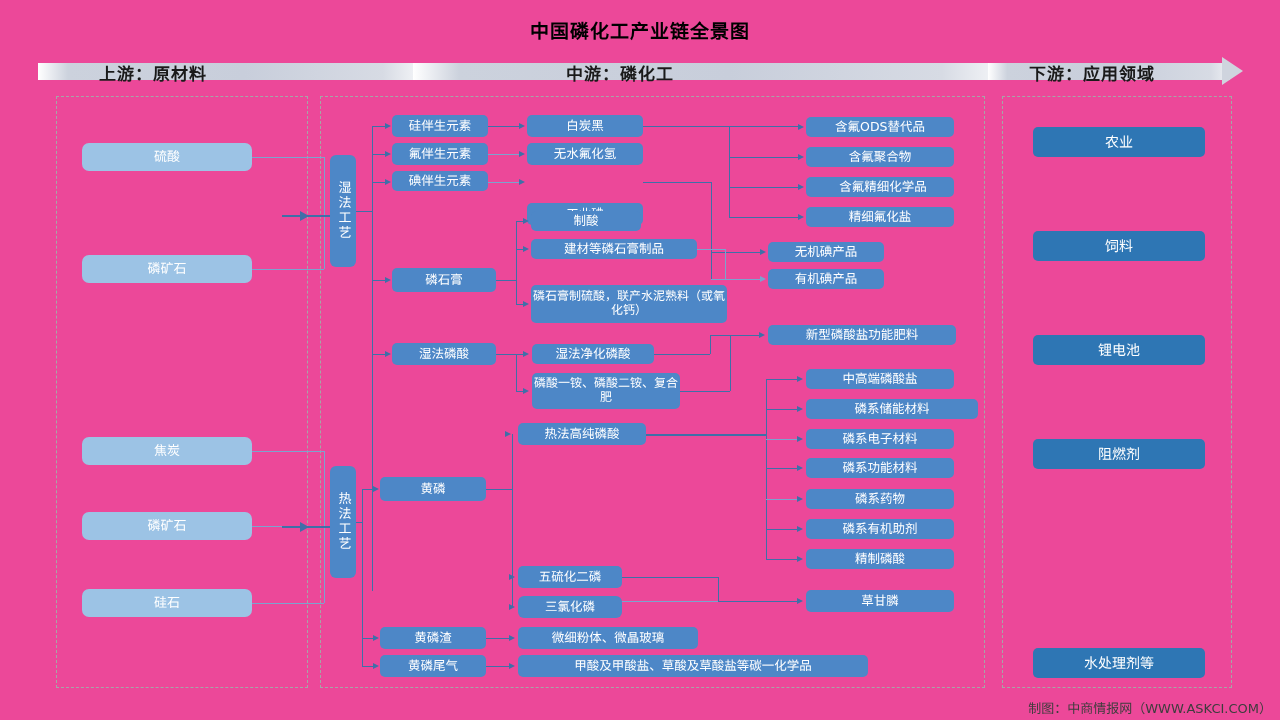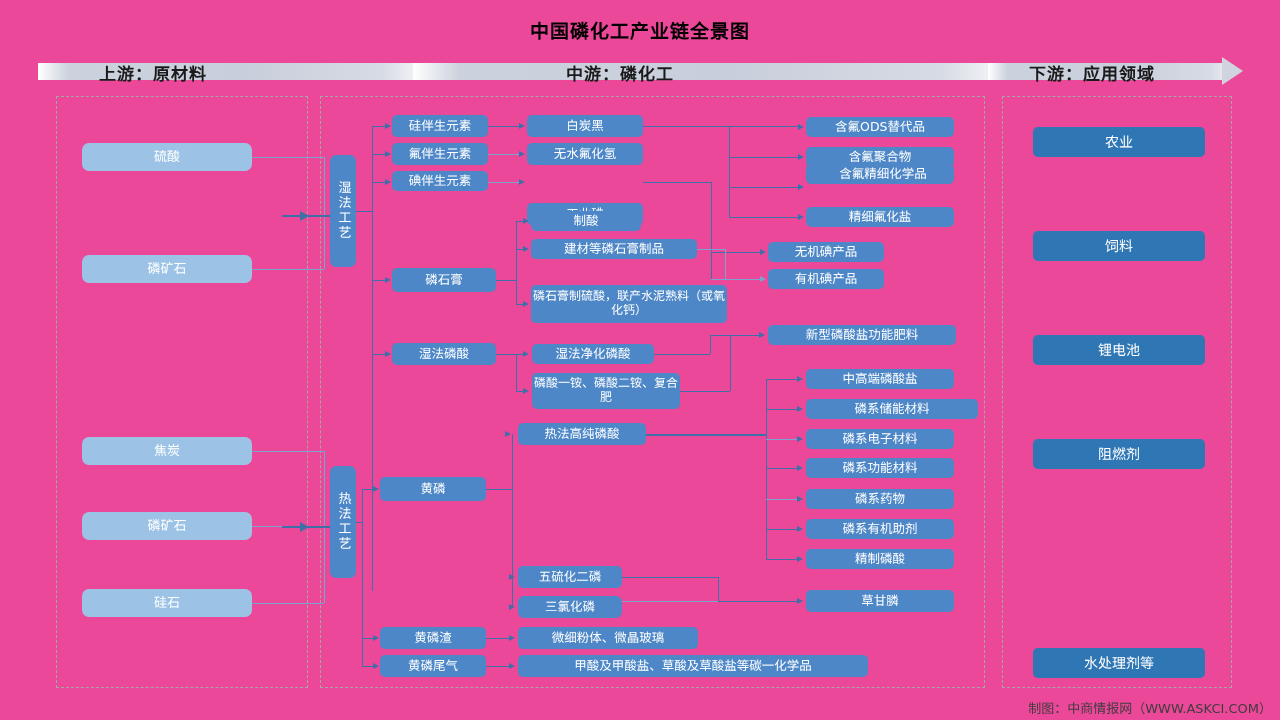--- a/index.html
+++ b/index.html
@@ -203,21 +203,21 @@
 
   <div class="ln h" style="left:488px; top:126px; width:32px;"></div>
   <div class="arw" style="left:519px; top:122.5px;"></div>
   <div class="ln h lt" style="left:488px; top:154px; width:32px;"></div>
   <div class="arw" style="left:519px; top:150.5px;"></div>
   <div class="ln h lt" style="left:488px; top:182px; width:32px;"></div>
   <div class="arw" style="left:519px; top:178.5px;"></div>
 
   <div class="node mid" style="left:806px; top:117px; width:148px; height:20px;">含氟ODS替代品</div>
   <div class="node mid" style="left:806px; top:147px; width:148px; height:20px;">含氟聚合物</div>
-  <div class="node mid" style="left:806px; top:164px; width:148px; height:20px;padding-left:6px;">含氟精细化学品</div>
+  <div class="node mid" style="left:806px; top:177px; width:148px; height:20px;padding-left:6px;">含氟精细化学品</div>
   <div class="node mid" style="left:806px; top:207px; width:148px; height:20px;">精细氟化盐</div>
 
   <div class="ln h" style="left:643px; top:126px; width:86px;"></div>
   <div class="ln v" style="left:729px; top:126px; height:91px;"></div>
   <div class="ln h" style="left:729px; top:126px; width:70px;"></div>
   <div class="arw" style="left:798px; top:123.5px;"></div>
   <div class="ln h" style="left:729px; top:157px; width:70px;"></div>
   <div class="arw" style="left:798px; top:153.5px;"></div>
   <div class="ln h" style="left:729px; top:187px; width:70px;"></div>
   <div class="arw" style="left:798px; top:183.5px;"></div>

